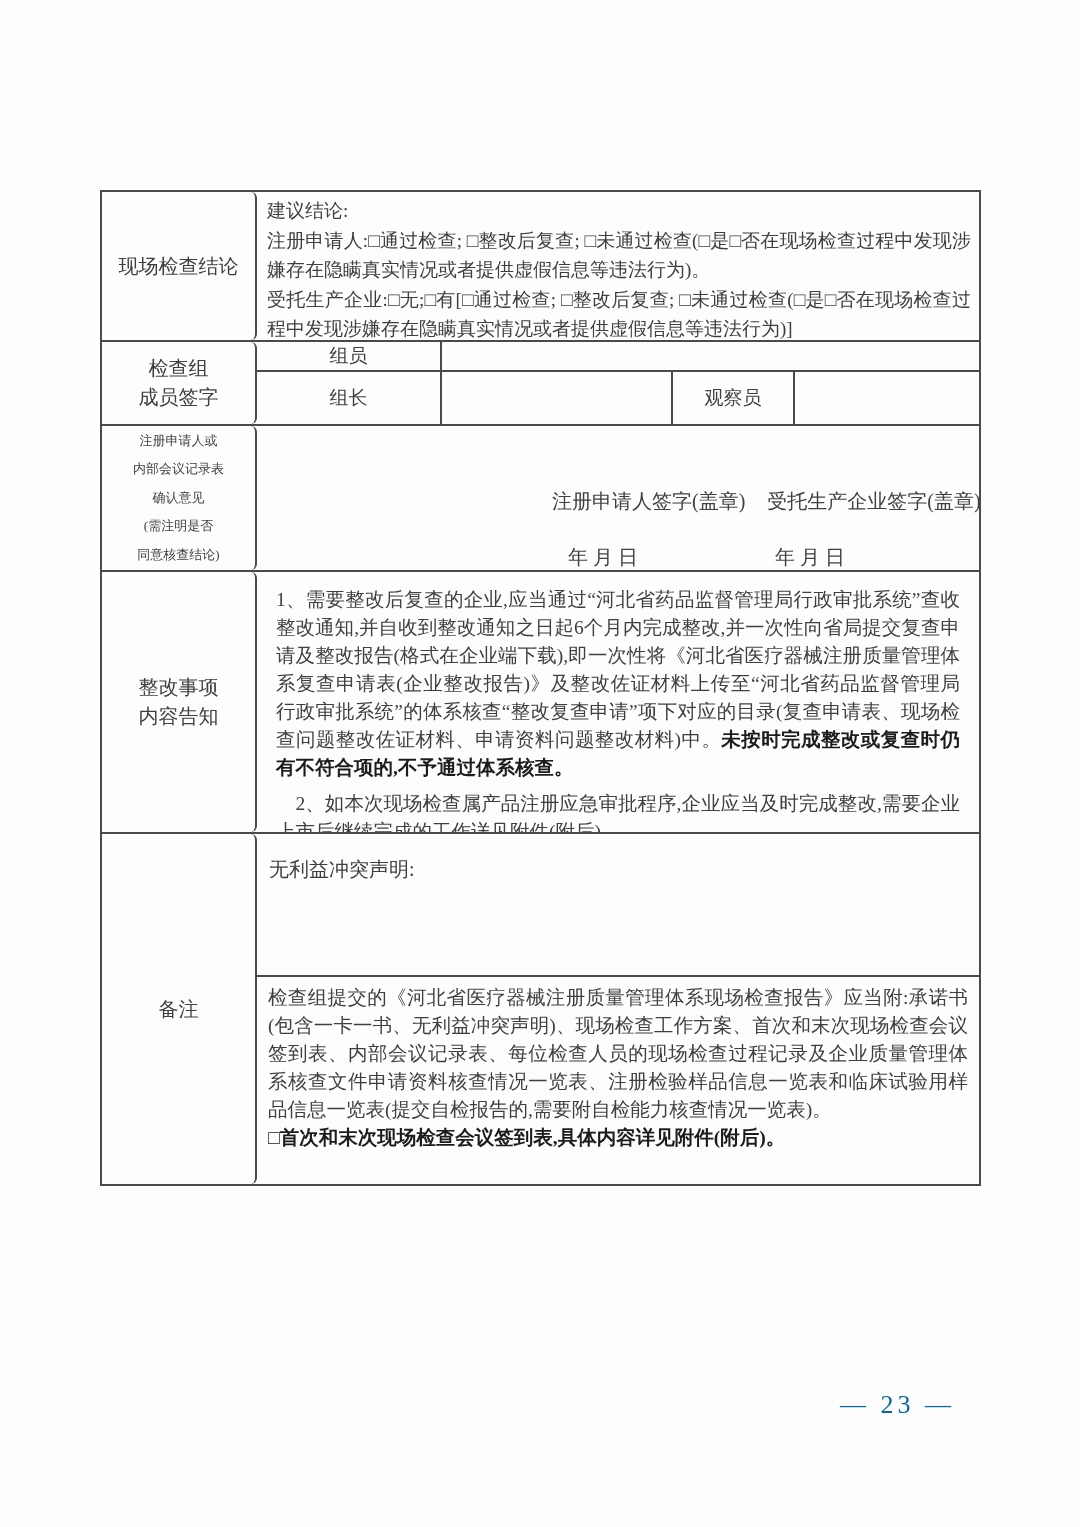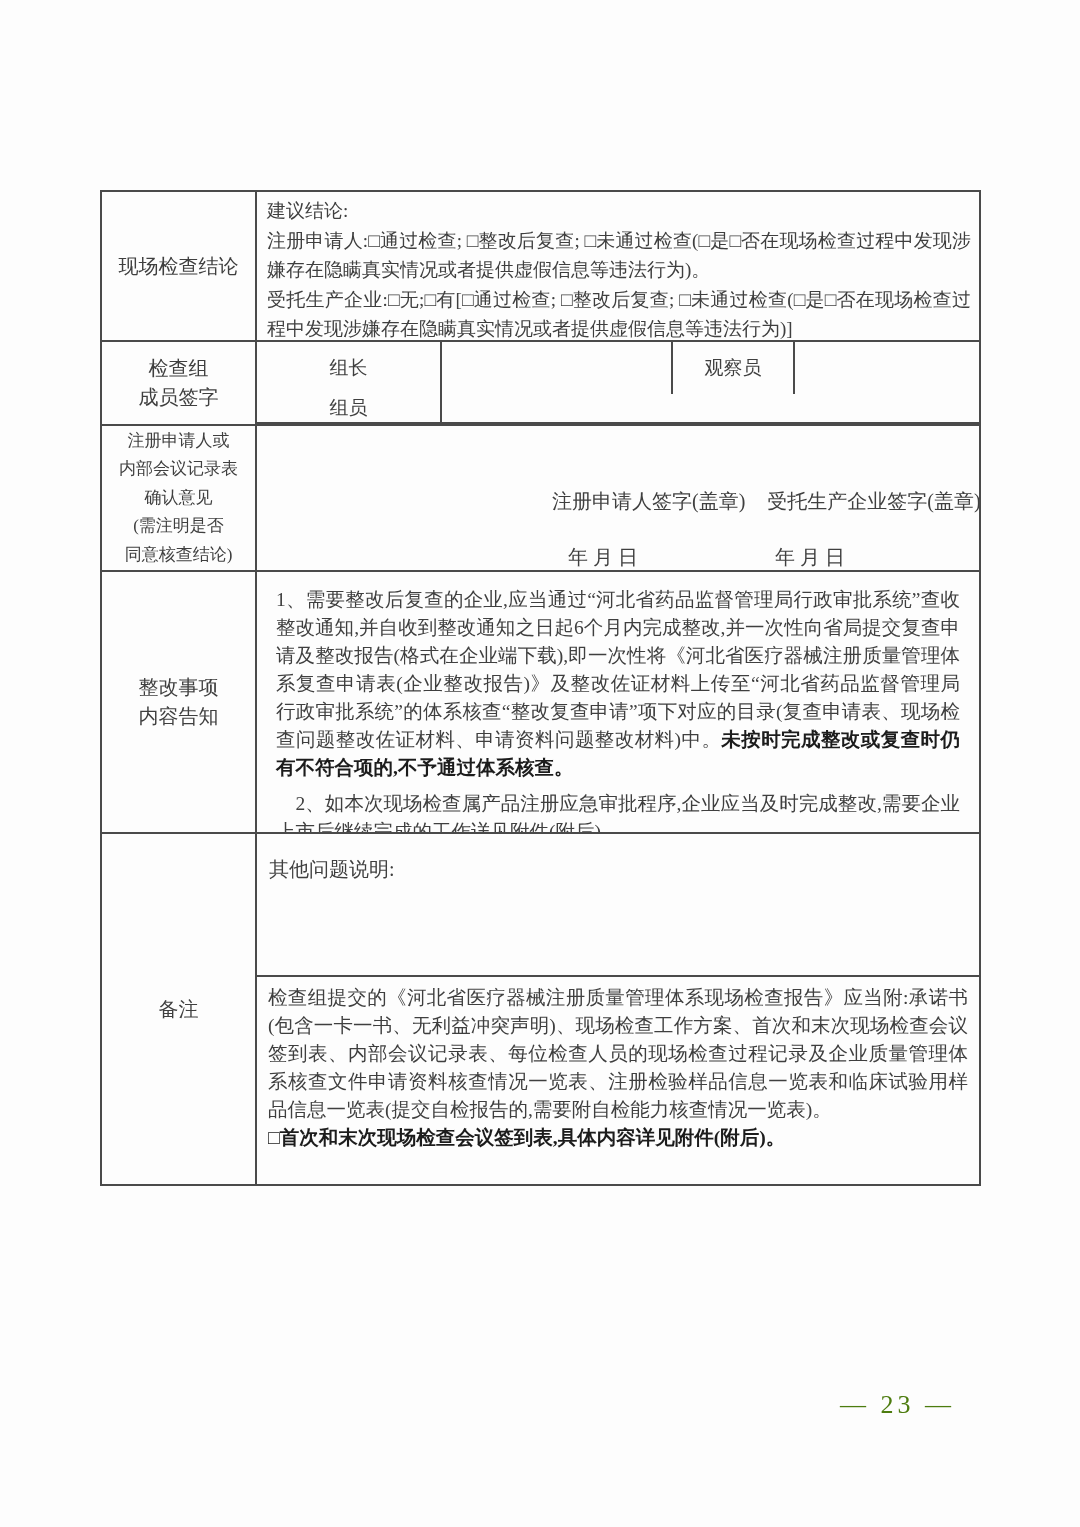--- a/index.html
+++ b/index.html
@@ -36,20 +36,21 @@
     width: 155px;
     border-right: 2px solid #4a4a4a;
     display: flex;
     flex-direction: column;
     justify-content: center;
     align-items: center;
     text-align: center;
     font-size: 20px;
     line-height: 29px;
     overflow: hidden;
+    border-radius: 6px;
   }
   .content-cell {
     flex: 1;
     overflow: hidden;
   }
   
   .r1 { height: 150px; }
   .r1 .content-cell {
     padding: 4px 8px 0 10px;
     font-size: 19px;
@@ -81,21 +82,21 @@
     border-right: 2px solid #4a4a4a;
     display: flex;
     align-items: center;
     justify-content: center;
     font-size: 19px;
     overflow: hidden;
   }
   .fill-value { flex: 1; }
   
   .r3 { height: 146px; }
-  .r3 .label-cell { font-size: 17px; line-height: 28.5px; }
+  .r3 .label-cell { font-size: 13px; line-height: 28.5px; }
   .r3 .content-cell { position: relative; }
   .sign-line {
     position: absolute;
     left: 295px;
     top: 62px;
     font-size: 20px;
     white-space: nowrap;
   }
   .sign-line .gap { display: inline-block; width: 22px; }
   .date-1 { position: absolute; left: 311px; top: 118px; font-size: 20px; white-space: nowrap; }
@@ -134,21 +135,21 @@
     word-break: break-all;
     overflow: hidden;
   }
   .r5-bottom p { margin: 0; }
   
   .footer-pagenum {
     position: absolute;
     left: 840px;
     top: 1390px;
     font-size: 26px;
-    color: #4d7c0f;
+    color: #0369a1;
     letter-spacing: 4px;
     white-space: nowrap;
   }
 </style>
 </head>
 <body>
 
 <div class="page">
 
   <div class="doc-table">
@@ -163,36 +164,36 @@
         <p>受托生产企业:□无;□有[□通过检查; □整改后复查; □未通过检查(□是□否在现场检查过程中发现涉嫌存在隐瞒真实情况或者提供虚假信息等违法行为)]</p>
       </div>
     </div>
 
     <div class="row r2">
       <div class="label-cell">
         <span>检查组</span>
         <span>成员签字</span>
       </div>
       <div class="r2-right">
+        <div class="r2-sub r2-sub-top">
+          <div class="mini-label">
+            <span>组员</span>
+          </div>
+          <div class="fill-value"></div>
+        </div>
         <div class="r2-sub">
           <div class="mini-label">
             <span>组长</span>
           </div>
           <div class="leader-value"></div>
           <div class="observer-label">
             <span>观察员</span>
           </div>
           <div class="fill-value"></div>
         </div>
-        <div class="r2-sub r2-sub-top">
-          <div class="mini-label">
-            <span>组员</span>
-          </div>
-          <div class="fill-value"></div>
-        </div>
       </div>
     </div>
 
     <div class="row r3">
       <div class="label-cell">
         <span>注册申请人或</span>
         <span>内部会议记录表</span>
         <span>确认意见</span>
         <span>(需注明是否</span>
         <span>同意核查结论)</span>
@@ -216,21 +217,21 @@
         <p class="p2">2、如本次现场检查属产品注册应急审批程序,企业应当及时完成整改,需要企业上市后继续完成的工作详见附件(附后)。</p>
       </div>
     </div>
 
     <div class="row r5">
       <div class="label-cell">
         <span>备注</span>
       </div>
       <div class="r5-right">
         <div class="r5-top">
-          <span>其他问题说明:</span>
+          <span>无利益冲突声明:</span>
         </div>
         <div class="r5-bottom">
           <p>检查组提交的《河北省医疗器械注册质量管理体系现场检查报告》应当附:承诺书(包含一卡一书、无利益冲突声明)、现场检查工作方案、首次和末次现场检查会议签到表、内部会议记录表、每位检查人员的现场检查过程记录及企业质量管理体系核查文件申请资料核查情况一览表、注册检验样品信息一览表和临床试验用样品信息一览表(提交自检报告的,需要附自检能力核查情况一览表)。</p>
           <p class="bold-seg">□首次和末次现场检查会议签到表,具体内容详见附件(附后)。</p>
         </div>
       </div>
     </div>
 
   </div>
 

